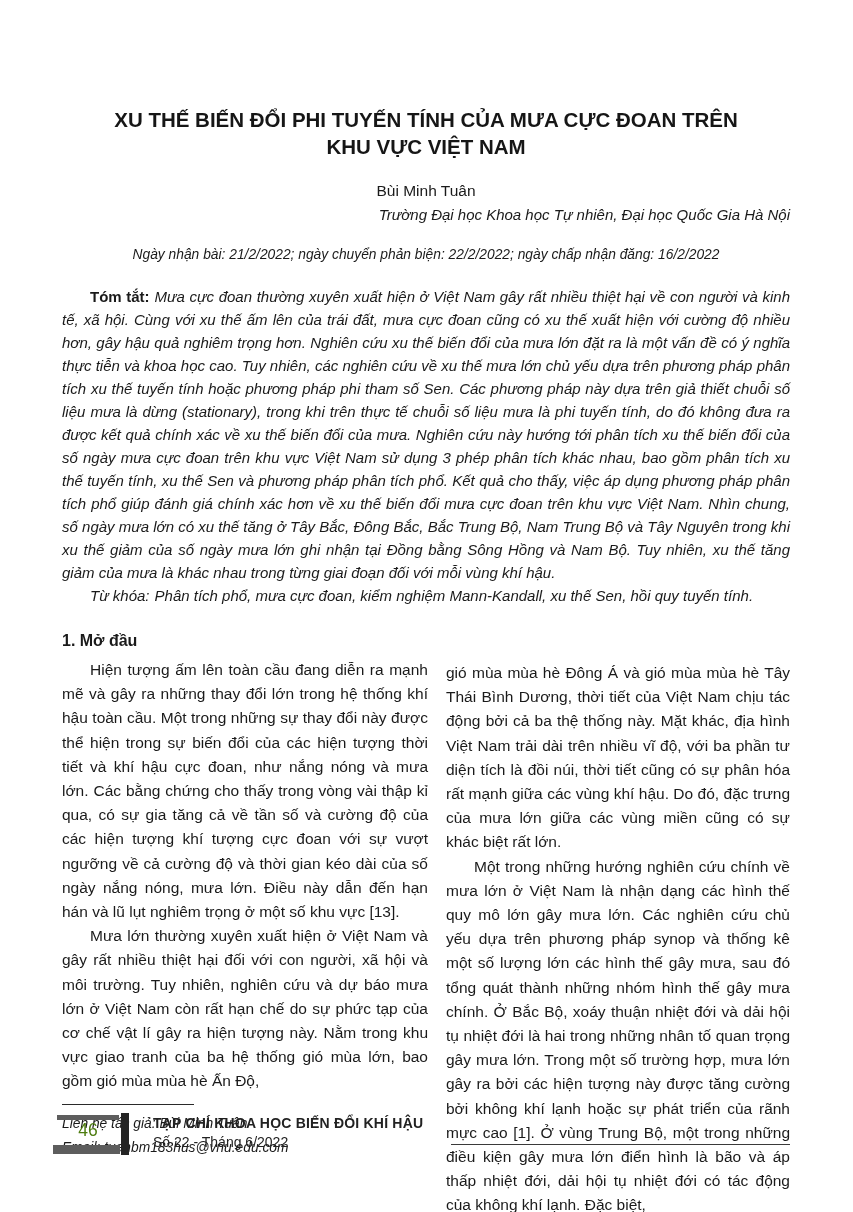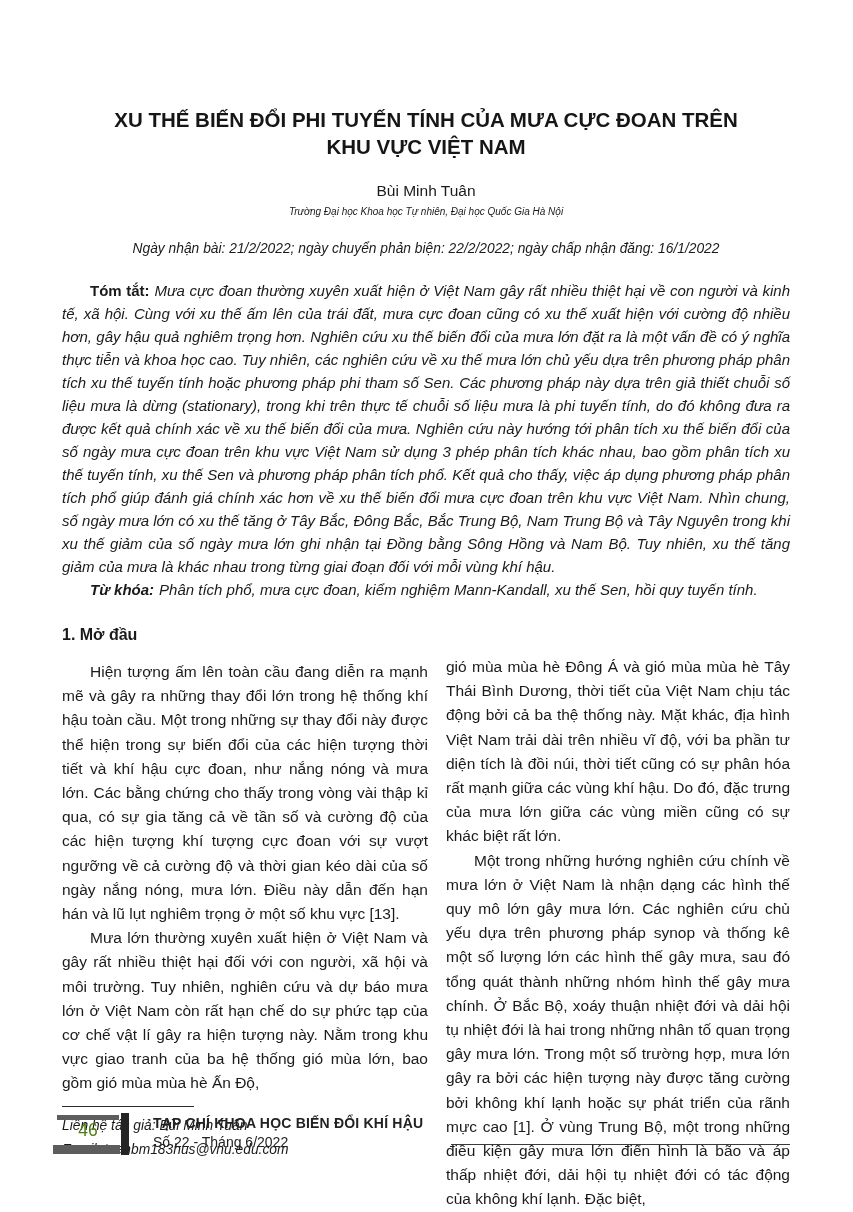--- a/index.html
+++ b/index.html
@@ -33,22 +33,22 @@
     color: #161616;
   }
   .author {
     margin-top: 22px;
     text-align: center;
     font-size: 15.5px;
     font-weight: normal;
   }
   .affiliation {
     margin-top: 6px;
-    text-align: center;
-    font-size: 10px;
+    text-align: right;
+    font-size: 15px;
     font-style: italic;
   }
   .dates {
     margin-top: 24px;
     text-align: center;
     font-size: 13.8px;
     font-style: italic;
   }
 
   
@@ -66,37 +66,37 @@
     margin-right: 5px;
   }
   .keywords {
     font-size: 15px;
     font-style: italic;
     line-height: 23px;
     text-align: justify;
     text-indent: 28px;
   }
   .keywords .label {
-    font-weight: bold;
+    font-weight: normal;
     margin-right: 5px;
   }
 
   
   .columns {
     margin-top: 22px;
     display: grid;
     grid-template-columns: 366px 344px;
     column-gap: 18px;
   }
   .col { font-size: 15.5px; line-height: 24.2px; text-align: justify; }
   .section-heading {
     font-size: 16px;
     font-weight: bold;
     line-height: 24px;
-    margin-bottom: 13px;
+    margin-bottom: 5px;
     text-align: left;
   }
   .col p { text-indent: 28px; }
   .col p.no-indent { text-indent: 0; margin-top: 32px; }
 
   
   .footnote { margin-top: 10px; }
   .footnote-rule {
     width: 132px;
     border: 0;
@@ -183,21 +183,21 @@
 <div class="page">
   <div class="content">
 
     <h1 class="title">
       <span>XU THẾ BIẾN ĐỔI PHI TUYẾN TÍNH CỦA MƯA CỰC ĐOAN TRÊN</span><br>
       <span>KHU VỰC VIỆT NAM</span>
     </h1>
 
     <div class="author">Bùi Minh Tuân</div>
     <div class="affiliation">Trường Đại học Khoa học Tự nhiên, Đại học Quốc Gia Hà Nội</div>
-    <div class="dates">Ngày nhận bài: 21/2/2022; ngày chuyển phản biện: 22/2/2022; ngày chấp nhận đăng: 16/1/2022</div>
+    <div class="dates">Ngày nhận bài: 21/2/2022; ngày chuyển phản biện: 22/2/2022; ngày chấp nhận đăng: 16/2/2022</div>
 
     <p class="abstract">
       <span class="label">Tóm tắt:</span><span>Mưa cực đoan thường xuyên xuất hiện ở Việt Nam gây rất nhiều thiệt hại về con người và kinh tế, xã hội. Cùng với xu thế ấm lên của trái đất, mưa cực đoan cũng có xu thế xuất hiện với cường độ nhiều hơn, gây hậu quả nghiêm trọng hơn. Nghiên cứu xu thế biến đổi của mưa lớn đặt ra là một vấn đề có ý nghĩa thực tiễn và khoa học cao. Tuy nhiên, các nghiên cứu về xu thế mưa lớn chủ yếu dựa trên phương pháp phân tích xu thế tuyến tính hoặc phương pháp phi tham số Sen. Các phương pháp này dựa trên giả thiết chuỗi số liệu mưa là dừng (stationary), trong khi trên thực tế chuỗi số liệu mưa là phi tuyến tính, do đó không đưa ra được kết quả chính xác về xu thế biến đổi của mưa. Nghiên cứu này hướng tới phân tích xu thế biến đổi của số ngày mưa cực đoan trên khu vực Việt Nam sử dụng 3 phép phân tích khác nhau, bao gồm phân tích xu thế tuyến tính, xu thế Sen và phương pháp phân tích phổ. Kết quả cho thấy, việc áp dụng phương pháp phân tích phổ giúp đánh giá chính xác hơn về xu thế biến đổi mưa cực đoan trên khu vực Việt Nam. Nhìn chung, số ngày mưa lớn có xu thế tăng ở Tây Bắc, Đông Bắc, Bắc Trung Bộ, Nam Trung Bộ và Tây Nguyên trong khi xu thế giảm của số ngày mưa lớn ghi nhận tại Đồng bằng Sông Hồng và Nam Bộ. Tuy nhiên, xu thế tăng giảm của mưa là khác nhau trong từng giai đoạn đối với mỗi vùng khí hậu.</span>
     </p>
     <p class="keywords">
       <span class="label">Từ khóa:</span><span>Phân tích phổ, mưa cực đoan, kiểm nghiệm Mann-Kandall, xu thế Sen, hồi quy tuyến tính.</span>
     </p>
 
     <div class="columns">
 

